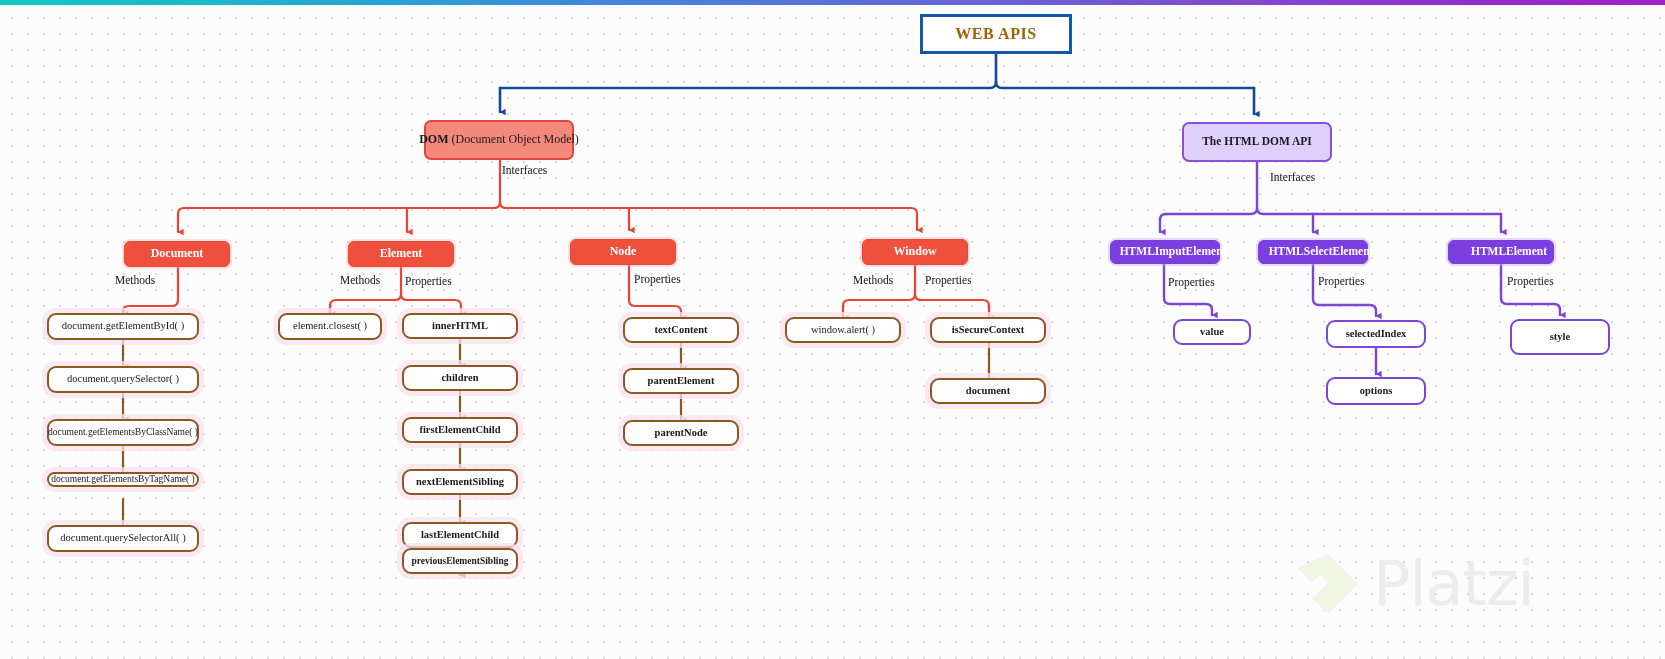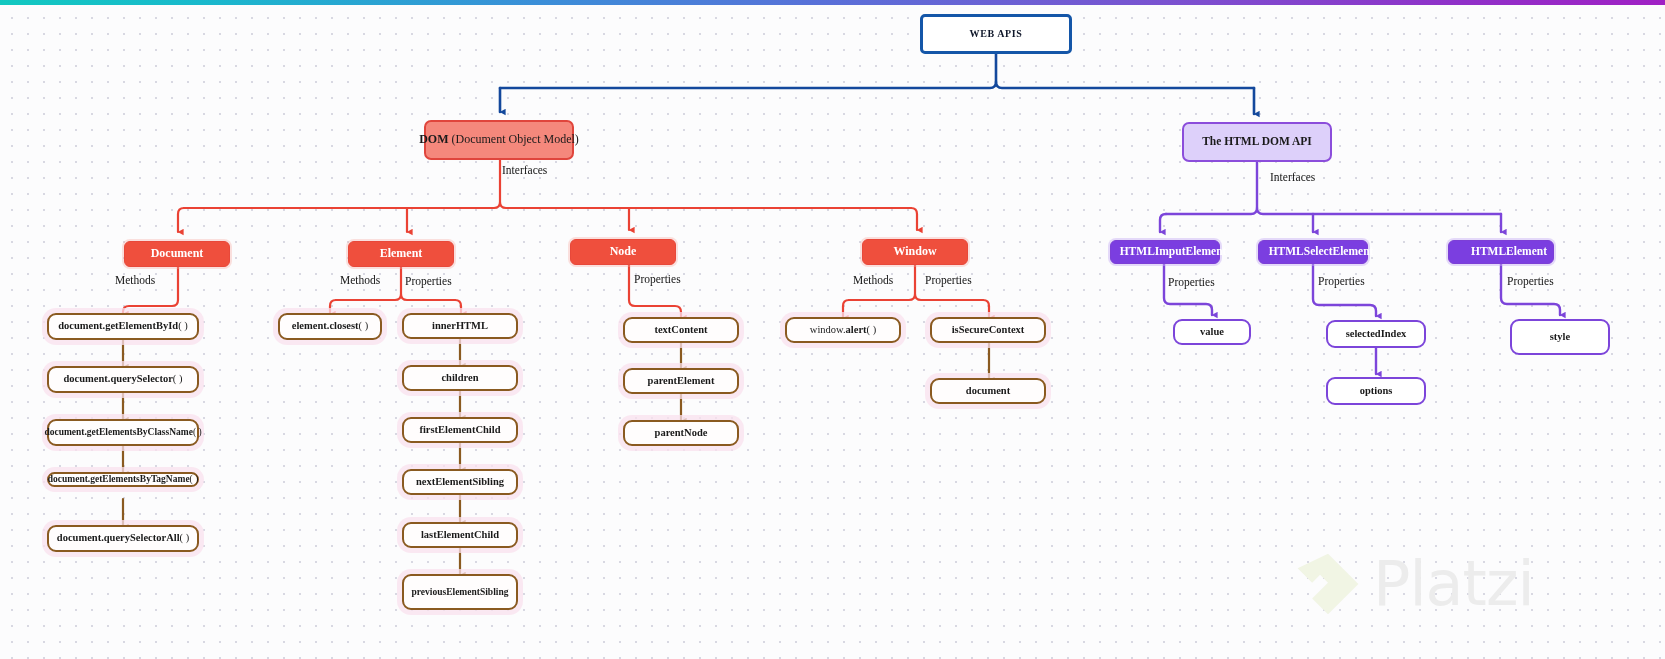--- a/index.html
+++ b/index.html
@@ -61,24 +61,24 @@
     line-height: 1.15;
     white-space: nowrap;
   }
 
   .node .lbl { display: block; }
 
   
   .n-root {
     border: 3px solid #1456a8;
     background: #ffffff;
-    border-radius: 5px;
-    color: #0f172a;
-    font-weight: bold;
-    font-size: 10px;
+    border-radius: 0;
+    color: #a16207;
+    font-weight: bold;
+    font-size: 16px;
     letter-spacing: 0.6px;
   }
 
   
   .n-dom {
     border: 2px solid #e0453c;
     background: #f5887c;
     border-radius: 7px;
     color: #1a1a1a;
     font-size: 12px;
@@ -121,21 +121,21 @@
   
   .n-leaf {
     border: 2px solid #8a5a20;
     background: #fffdfd;
     border-radius: 9px;
     color: #1a1a1a;
     font-size: 10.5px;
     font-weight: bold;
     box-shadow: 0 0 0 5px rgba(250,225,238,0.75);
   }
-  .n-leaf .b { font-weight: bold; }
+  .n-leaf .b { font-weight: normal; }
   .n-leaf .r { font-weight: normal; }
 
   
   .n-leafp {
     border: 2px solid #7c45da;
     background: #ffffff;
     border-radius: 9px;
     color: #1a1a1a;
     font-size: 10.5px;
     font-weight: bold;
@@ -363,21 +363,21 @@
   </div>
   <div class="node n-leaf" style="left:402px;top:417px;width:116px;height:26px;">
     <span class="lbl">firstElementChild</span>
   </div>
   <div class="node n-leaf" style="left:402px;top:469px;width:116px;height:26px;">
     <span class="lbl">nextElementSibling</span>
   </div>
   <div class="node n-leaf" style="left:402px;top:522px;width:116px;height:26px;">
     <span class="lbl">lastElementChild</span>
   </div>
-  <div class="node n-leaf" style="left:402px;top:574px;width:116px;height:36px;font-size:9.5px;">
+  <div class="node n-leaf" style="left:402px;top:548px;width:116px;height:26px;font-size:9.5px;">
     <span class="lbl">previousElementSibling</span>
   </div>
 
   <div class="node n-leaf" style="left:623px;top:317px;width:116px;height:26px;">
     <span class="lbl">textContent</span>
   </div>
   <div class="node n-leaf" style="left:623px;top:368px;width:116px;height:26px;">
     <span class="lbl">parentElement</span>
   </div>
   <div class="node n-leaf" style="left:623px;top:420px;width:116px;height:26px;">

